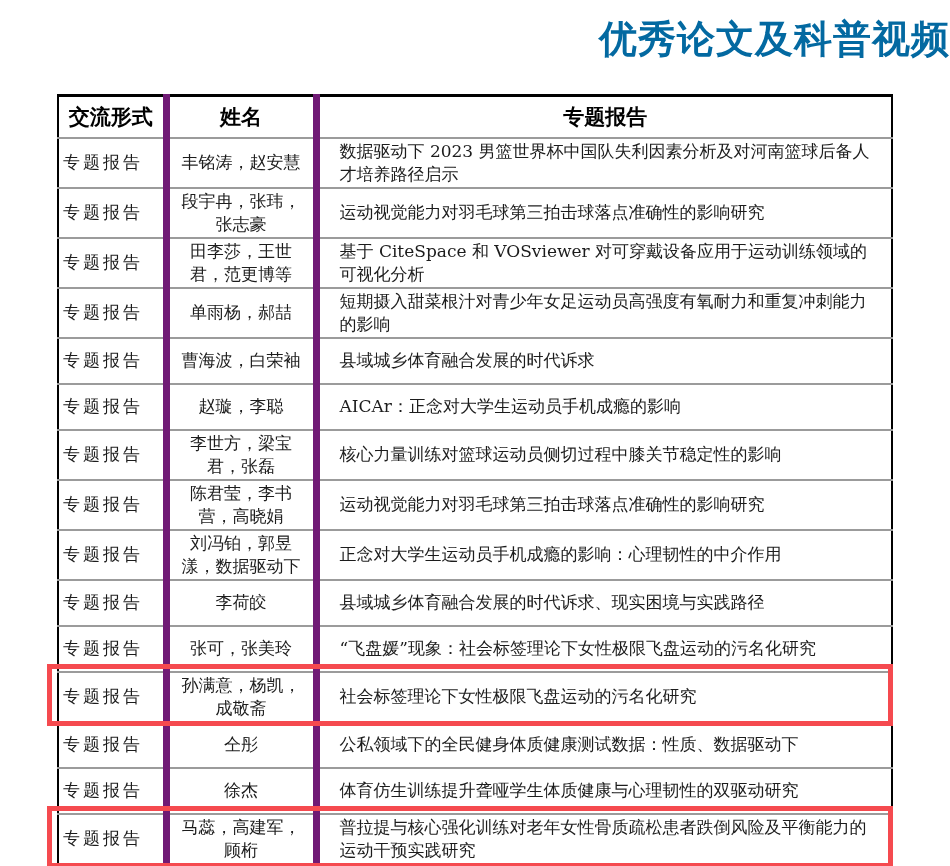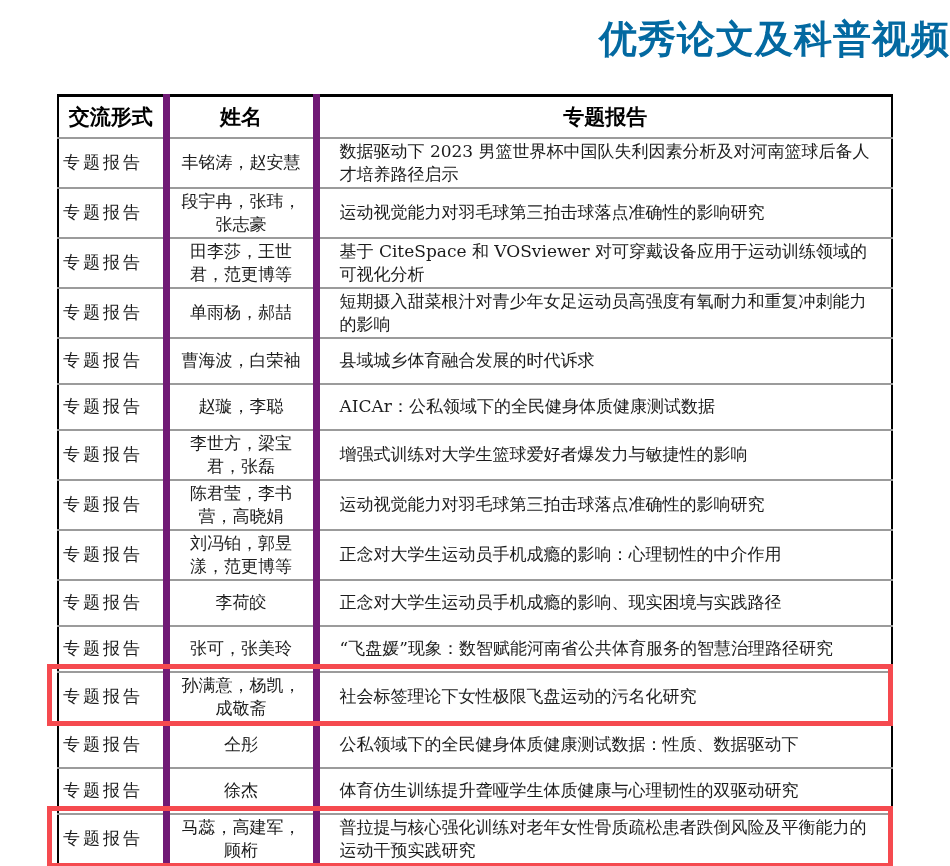--- a/index.html
+++ b/index.html
@@ -116,46 +116,46 @@
             <td class="cell-title">短期摄入甜菜根汁对青少年女足运动员高强度有氧耐力和重复冲刺能力的影响</td>
           </tr>
           <tr>
             <td class="cell-format">专题报告</td>
             <td class="cell-names">曹海波，白荣袖</td>
             <td class="cell-title">县域城乡体育融合发展的时代诉求</td>
           </tr>
           <tr>
             <td class="cell-format">专题报告</td>
             <td class="cell-names">赵璇，李聪</td>
-            <td class="cell-title">AICAr：公私领域下的全民健身体质健康测试数据</td>
+            <td class="cell-title">AICAr：正念对大学生运动员手机成瘾的影响</td>
           </tr>
           <tr>
             <td class="cell-format">专题报告</td>
             <td class="cell-names">李世方，梁宝君，张磊</td>
-            <td class="cell-title">增强式训练对大学生篮球爱好者爆发力与敏捷性的影响</td>
+            <td class="cell-title">核心力量训练对篮球运动员侧切过程中膝关节稳定性的影响</td>
           </tr>
           <tr>
             <td class="cell-format">专题报告</td>
             <td class="cell-names">陈君莹，李书营，高晓娟</td>
             <td class="cell-title">运动视觉能力对羽毛球第三拍击球落点准确性的影响研究</td>
           </tr>
           <tr>
             <td class="cell-format">专题报告</td>
-            <td class="cell-names">刘冯铂，郭昱漾，范更博等</td>
+            <td class="cell-names">刘冯铂，郭昱漾，数据驱动下</td>
             <td class="cell-title">正念对大学生运动员手机成瘾的影响：心理韧性的中介作用</td>
           </tr>
           <tr>
             <td class="cell-format">专题报告</td>
             <td class="cell-names">李荷皎</td>
-            <td class="cell-title">正念对大学生运动员手机成瘾的影响、现实困境与实践路径</td>
+            <td class="cell-title">县域城乡体育融合发展的时代诉求、现实困境与实践路径</td>
           </tr>
           <tr>
             <td class="cell-format">专题报告</td>
             <td class="cell-names">张可，张美玲</td>
-            <td class="cell-title">“飞盘媛”现象：数智赋能河南省公共体育服务的智慧治理路径研究</td>
+            <td class="cell-title">“飞盘媛”现象：社会标签理论下女性极限飞盘运动的污名化研究</td>
           </tr>
           <tr class="hl">
             <td class="cell-format">专题报告</td>
             <td class="cell-names">孙满意，杨凯，成敬斋</td>
             <td class="cell-title">社会标签理论下女性极限飞盘运动的污名化研究</td>
           </tr>
           <tr>
             <td class="cell-format">专题报告</td>
             <td class="cell-names">仝彤</td>
             <td class="cell-title">公私领域下的全民健身体质健康测试数据：性质、数据驱动下</td>

